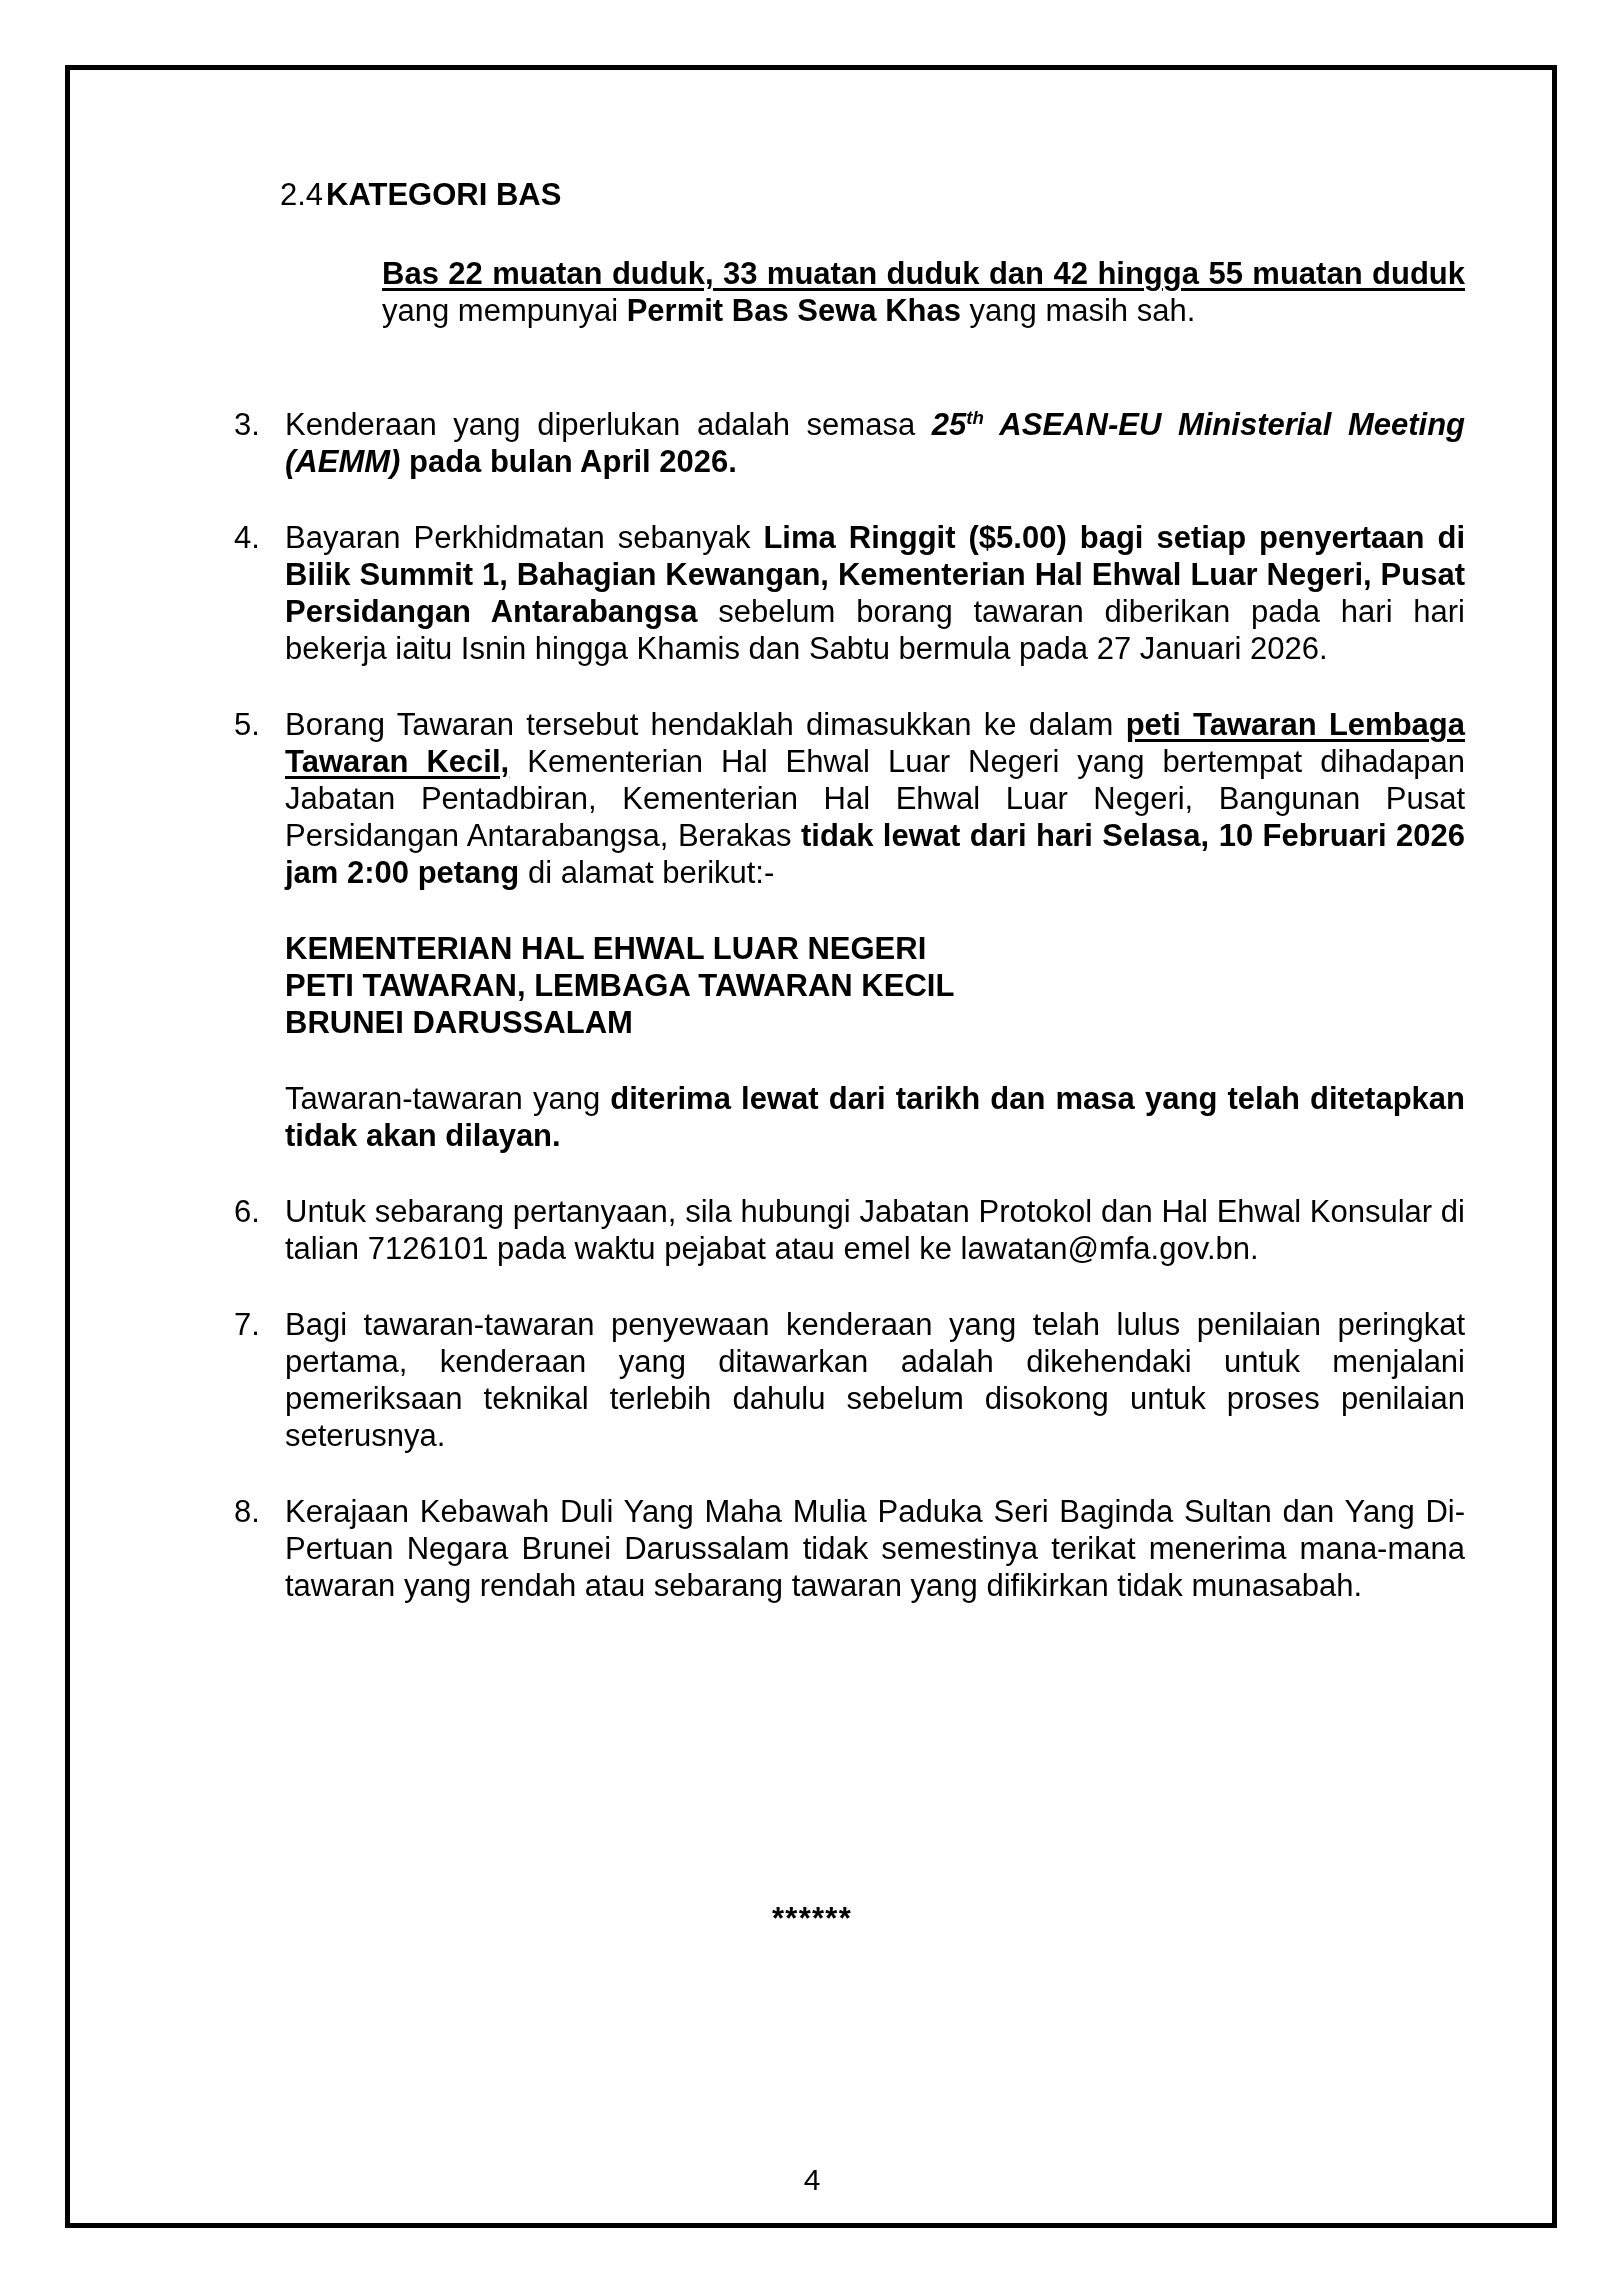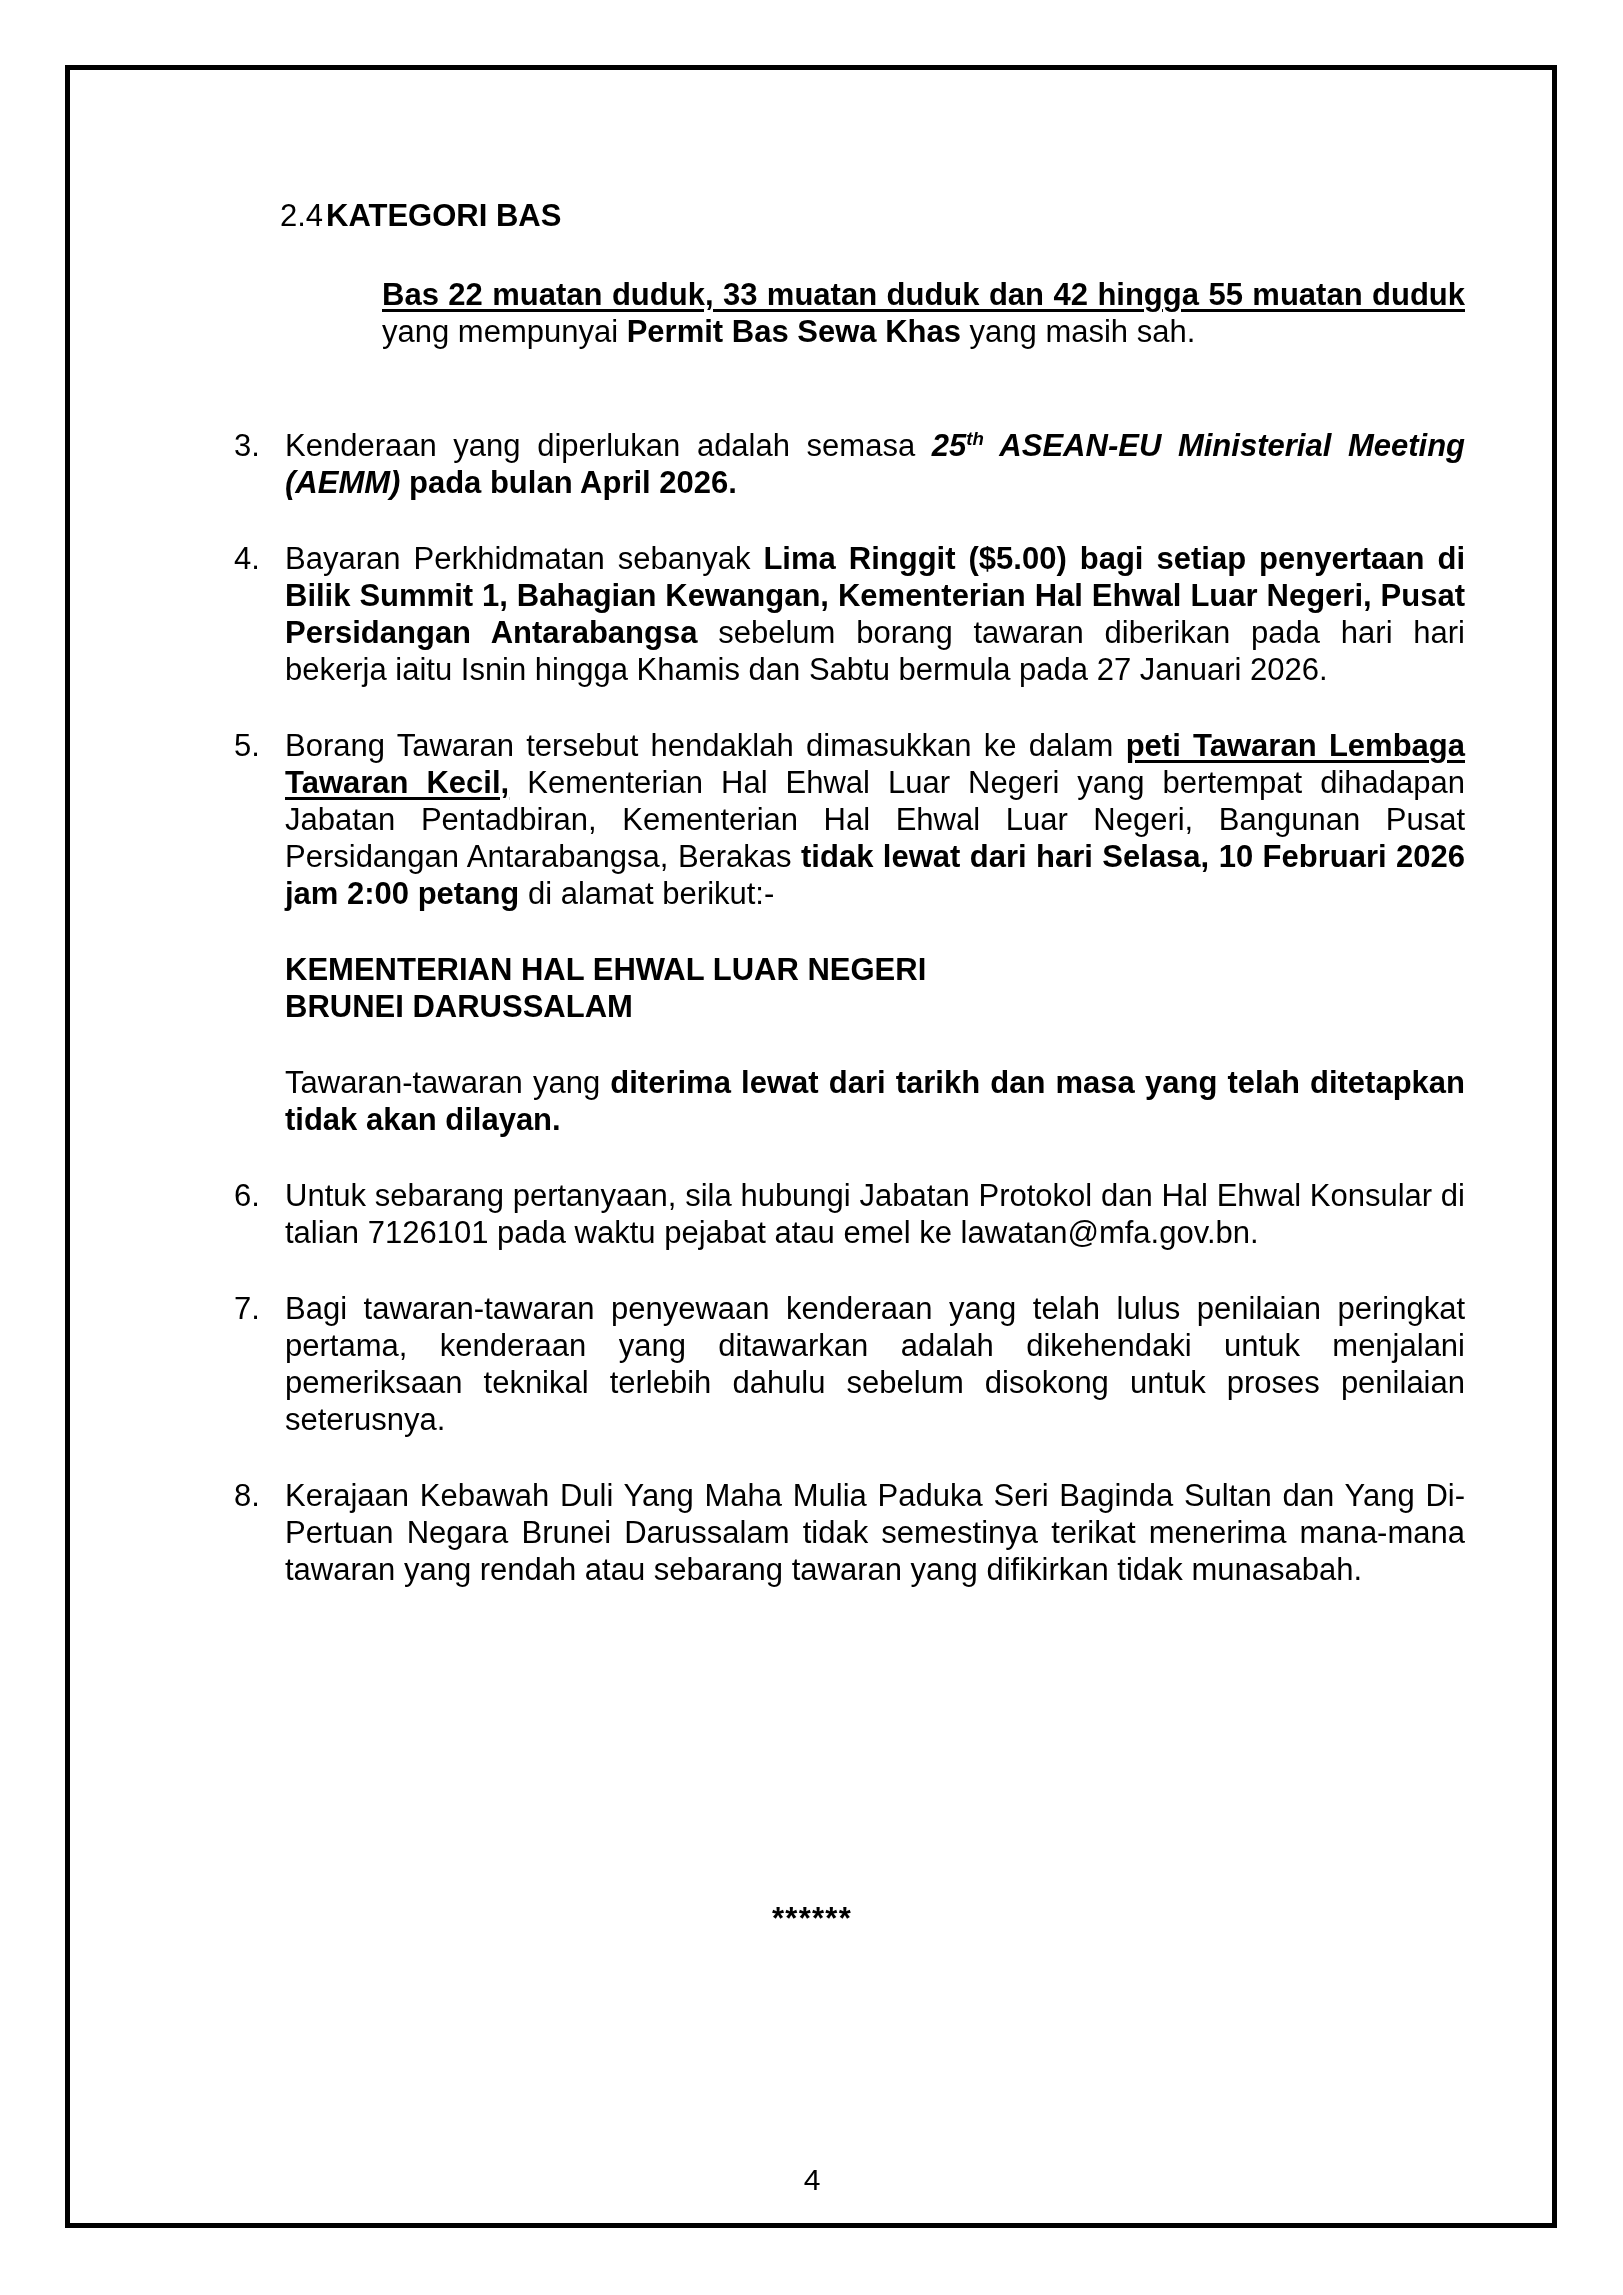--- a/index.html
+++ b/index.html
@@ -1,20 +1,20 @@
 <!DOCTYPE html>
 <html style="font-size:10.5px"><head>
 <meta charset="utf-8">
 <style>
   html, body { margin: 0; padding: 0; background: #ffffff; }
   body { width: 1624px; height: 2295px; position: relative; overflow: hidden;
          font-family: "Liberation Sans", sans-serif; color: #000; }
   .frame { position: absolute; left: 65px; top: 65px; width: 1482px; height: 2153px;
            border: 5.9px solid #000; }
-  .content { position: absolute; left: 234px; top: 197px; width: 1231px;
+  .content { position: absolute; left: 234px; top: 176px; width: 1231px;
              font-size: 31px; line-height: 37px; }
   .row { display: flex; }
   .num { width: 51px; flex: 0 0 51px; }
   .body { flex: 1; text-align: justify; }
   .sec-num { width: 46px; flex: 0 0 46px; padding-left: 46px; }
   .sec-title { font-weight: bold; }
   .sec-body { margin-left: 148px; margin-top: 42px; text-align: justify; }
   b { font-weight: bold; }
   u { text-decoration: underline; text-decoration-thickness: 3.3px; text-underline-offset: 3.9px; }
   .bi { font-weight: bold; font-style: italic; }
@@ -67,20 +67,21 @@
     <span class="num">5.</span>
     <div class="body">
       <span>Borang Tawaran tersebut hendaklah dimasukkan ke dalam </span><b><u>peti Tawaran Lembaga Tawaran Kecil,</u></b><span> Kementerian Hal Ehwal Luar Negeri yang bertempat dihadapan Jabatan Pentadbiran, Kementerian Hal Ehwal Luar Negeri, Bangunan Pusat Persidangan Antarabangsa, Berakas </span><b>tidak lewat dari hari Selasa, 10 Februari 2026 jam 2:00 petang</b><span> di alamat berikut:-</span>
     </div>
   </div>
 
   <div class="gap"></div>
 
   <div class="address">
     <div>KEMENTERIAN HAL EHWAL LUAR NEGERI</div>
+    <div>PETI TAWARAN, LEMBAGA TAWARAN KECIL</div>
     <div>BRUNEI DARUSSALAM</div>
   </div>
 
   <div class="gap"></div>
 
   <div class="closing">
     <span>Tawaran-tawaran yang </span><b>diterima lewat dari tarikh dan masa yang telah ditetapkan tidak akan dilayan.</b>
   </div>
 
   <div class="gap"></div>

